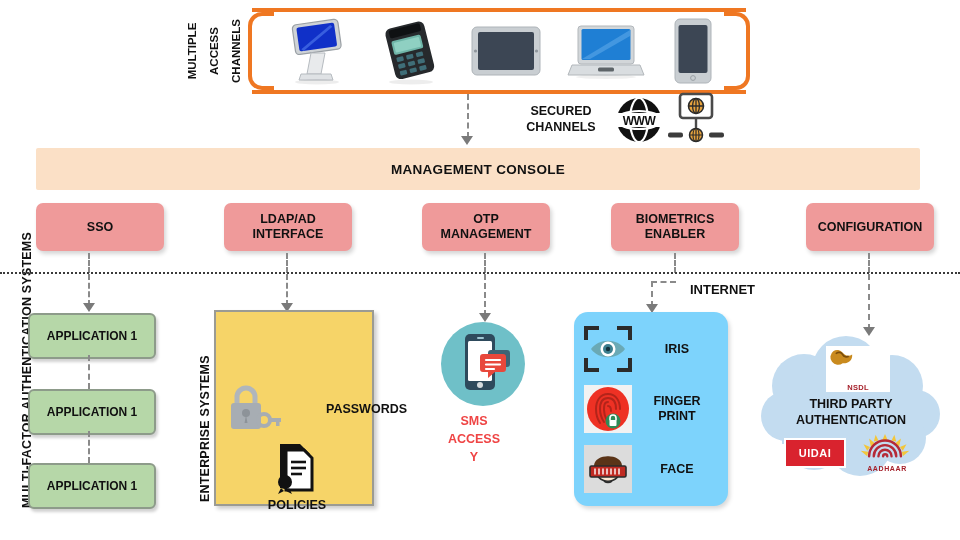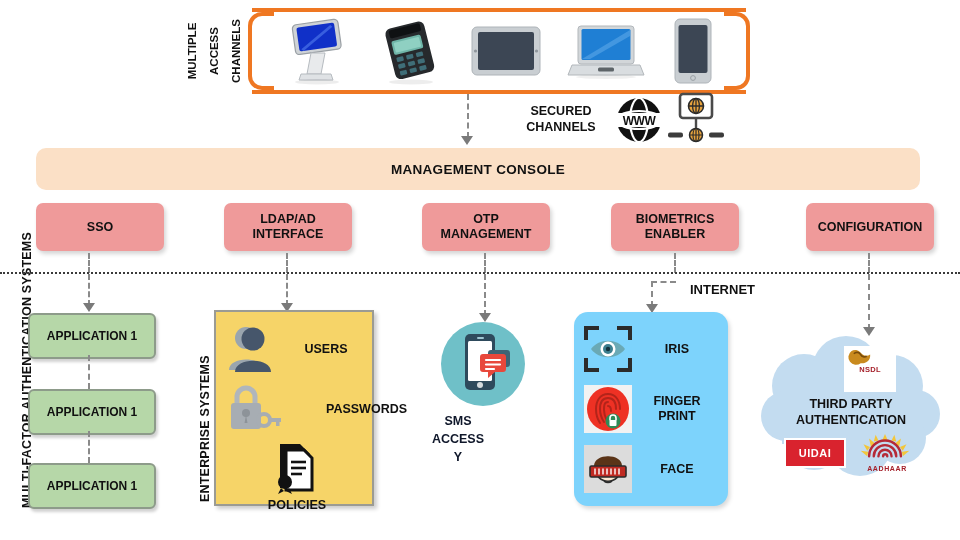--- a/index.html
+++ b/index.html
@@ -81,21 +81,21 @@
     font-size:12.5px;font-weight:bold;color:#111;line-height:1.25;
     text-align:center;
   }
   #www-icon{left:612px;top:94px;width:54px;height:52px;}
   #net-icon{left:668px;top:92px;width:56px;height:56px;}
 
   
   #mgmt-console{
     left:36px; top:148px; width:884px; height:42px;
     background:#fbe0c6;
-    border-radius:10px;
+    border-radius:2px;
     font-size:13.5px;font-weight:bold;color:#111;
     letter-spacing:.3px;
   }
 
   
   .mod{
     position:absolute;
     top:203px;height:48px;
     background:#ef9a9a;
     border-radius:7px;
@@ -142,22 +142,22 @@
   .ent-row .lab{
     flex:1;text-align:center;font-size:12.5px;font-weight:bold;color:#111;
   }
 
   
   #sms-circle{
     left:441px;top:322px;width:84px;height:84px;
     background:#6fc0c8;border-radius:50%;
   }
   #sms-label{
-    left:408px;top:412px;width:100px;
-    font-size:12.5px;font-weight:bold;color:#0f172a;
+    left:424px;top:412px;width:100px;
+    font-size:12.5px;font-weight:bold;color:#ef4444;
     text-align:center;line-height:1.45;
   }
 
   
   #biometrics-box{
     left:574px;top:312px;width:154px;height:194px;
     background:#7dd3fc;border-radius:14px;
     box-shadow:2px 3px 4px rgba(0,0,0,.15);
   }
   .bio-row{
@@ -172,23 +172,23 @@
 
   
   #cloud{left:760px;top:334px;width:182px;height:146px;}
   #cloud svg{position:absolute;inset:0;}
   #cloud-label{
     position:absolute;left:0;top:62px;width:182px;
     text-align:center;font-size:12.5px;font-weight:bold;color:#111;
     line-height:1.3;
   }
   #nsdl-logo{
-    position:absolute;left:84px;top:12px;width:52px;height:46px;
+    position:absolute;left:66px;top:12px;width:64px;height:46px;
     background:#fff;display:flex;flex-direction:column;
-    align-items:center;justify-content:center;
+    align-items:center;justify-content:flex-end;
   }
   #nsdl-logo .nm{font-size:7.5px;font-weight:bold;color:#a5202a;letter-spacing:.3px;}
   #uidai-logo{
     position:absolute;left:24px;top:104px;width:58px;height:26px;
     background:#d9232e;border:2px solid #fff;
     display:flex;align-items:center;justify-content:center;
     color:#fff;font-size:11px;font-weight:bold;letter-spacing:.5px;
   }
   #aadhaar-logo{
     position:absolute;left:96px;top:98px;width:62px;height:40px;
@@ -395,31 +395,20 @@
   </div>
   <div class="conn" style="left:88px;top:431px;height:32px;"></div>
   <div class="appbox" style="top:463px;">
     <span>APPLICATION 1</span>
   </div>
 
   <div class="vlabel" id="ent-label">ENTERPRISE SYSTEMS</div>
 
   <div class="abs" id="enterprise-box">
 
-    <div class="ent-row" style="top:8px;">
-      <div class="ico">
-        <svg viewBox="0 0 58 54" width="58" height="54">
-          <circle cx="22" cy="16" r="11" fill="#9aa5ae"></circle>
-          <path d="M5 48 C5 34 39 34 39 48 Z" fill="#9aa5ae"></path>
-          <circle cx="29" cy="17" r="11.5" fill="#46566b"></circle>
-          <path d="M11 50 C11 35 47 35 47 50 Z" fill="#46566b"></path>
-        </svg>
-      </div>
-      <div class="lab">USERS</div>
-    </div>
 
     <div class="ent-row" style="top:68px;gap:44px;">
       <div class="ico">
         <svg viewBox="0 0 58 54" width="58" height="54">
           <path d="M13 22 V15 a9 9 0 0 1 18 0 V22" fill="none" stroke="#b0b6bb" stroke-width="5"></path>
           <rect x="7" y="21" width="30" height="26" rx="3" fill="#a7adb3"></rect>
           <circle cx="22" cy="31" r="4" fill="#8d9399"></circle>
           <path d="M22 33 L20.5 41 H23.5 Z" fill="#8d9399"></path>
           <circle cx="40" cy="38" r="6" fill="none" stroke="#a7adb3" stroke-width="4"></circle>
           <rect x="44" y="36" width="13" height="4" fill="#a7adb3"></rect>

